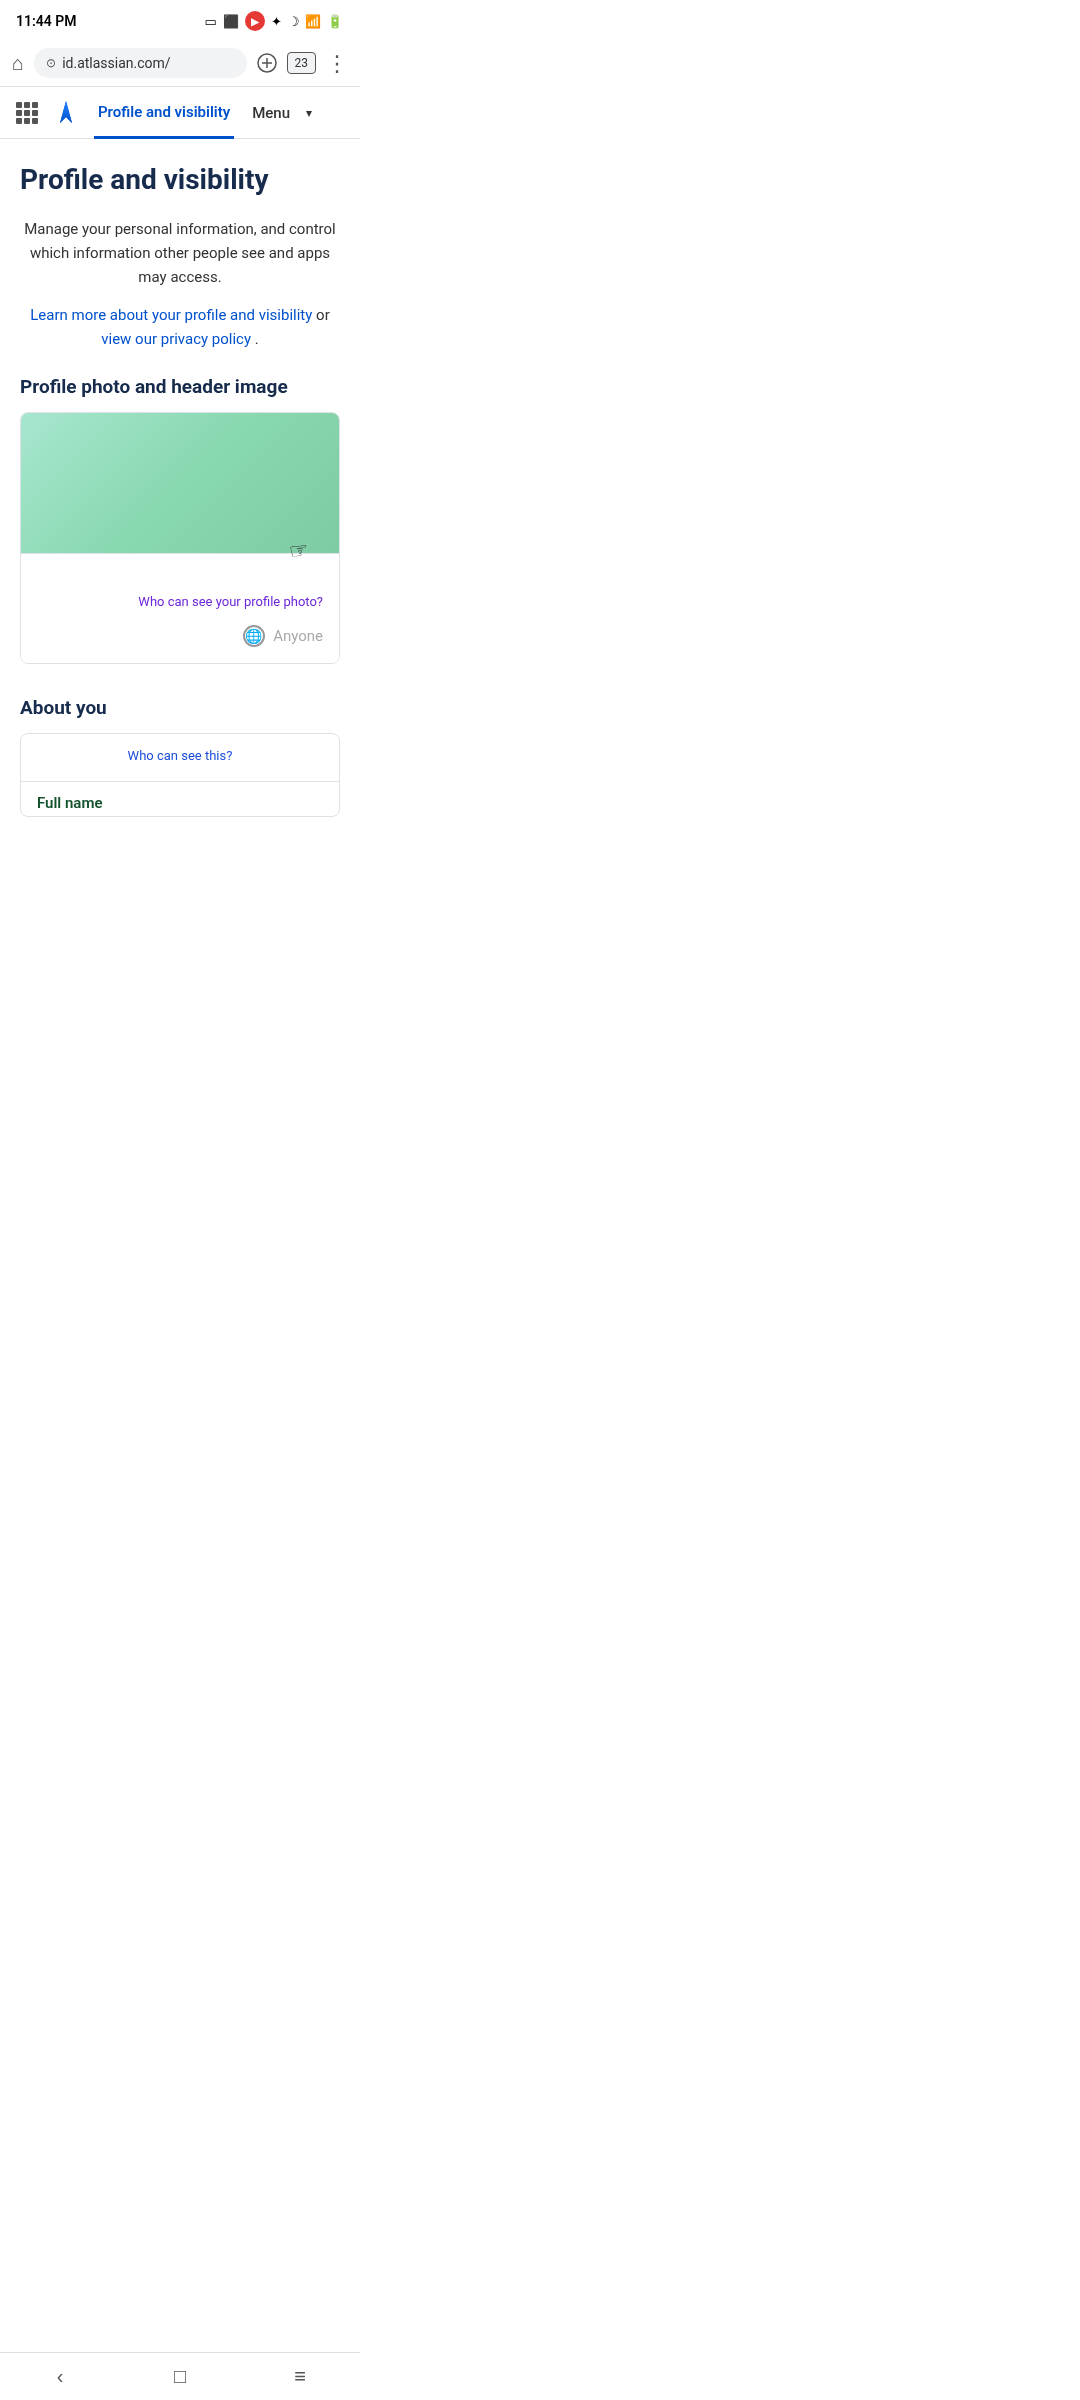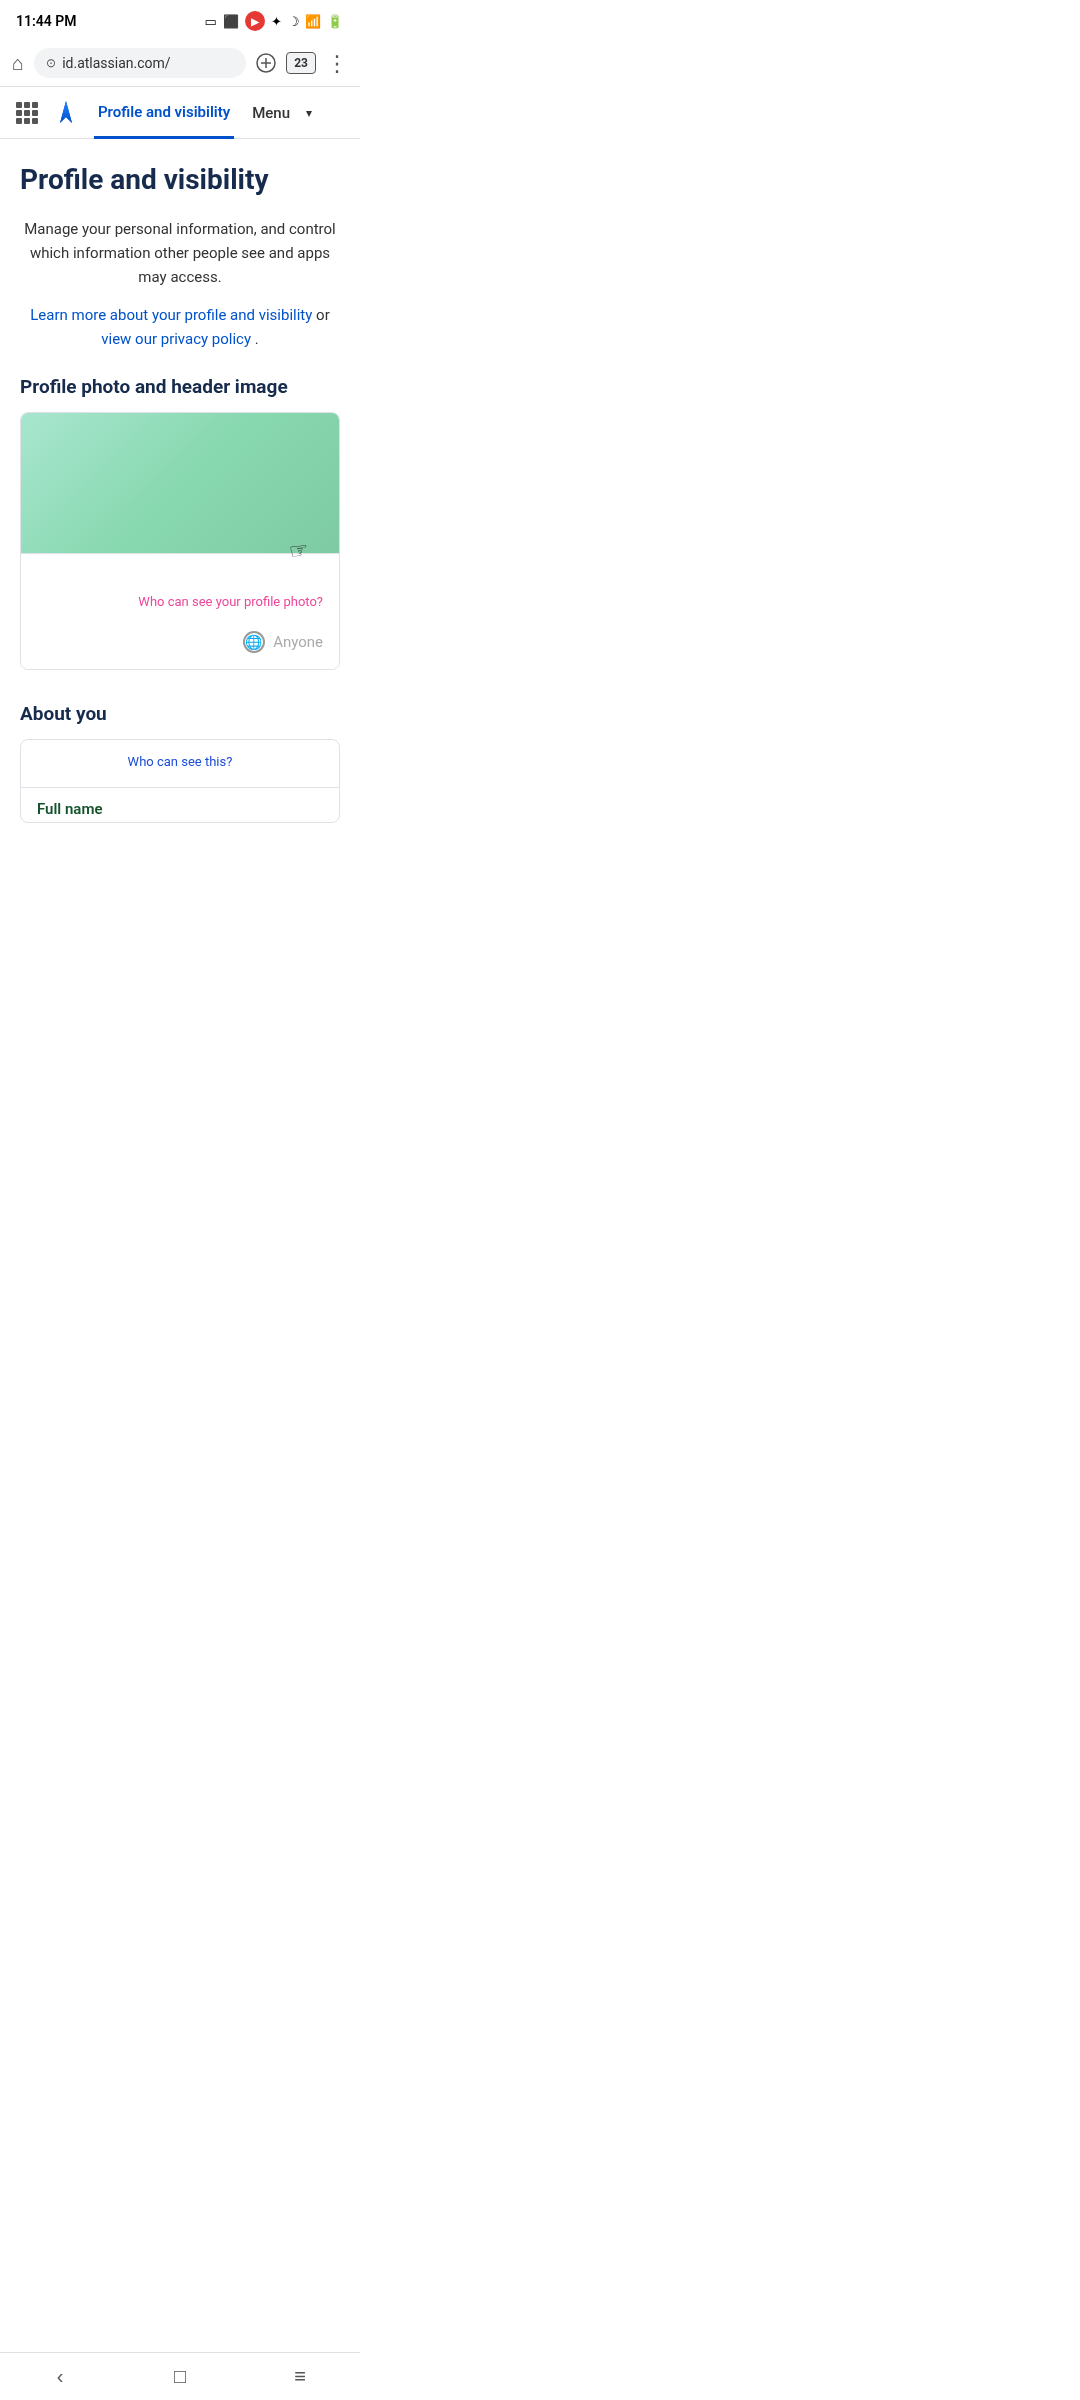--- a/index.html
+++ b/index.html
@@ -94,21 +94,21 @@
       display: flex;
       align-items: center;
       justify-content: center;
     }
 
     .browser-tabs {
       background: #f1f3f4;
       border-radius: 4px;
       padding: 3px 7px;
       font-size: 12px;
-      font-weight: 700;
+      font-weight: 400;
       color: #333;
       border: 1.5px solid #555;
       border-radius: 4px;
     }
 
     
     .nav-bar {
       display: flex;
       align-items: center;
       padding: 0 16px;
@@ -228,23 +228,23 @@
     }
 
     .profile-card-body {
       padding: 40px 16px 16px;
       background: #fff;
       border-top: 1px solid #dfe1e6;
     }
 
     .profile-photo-question {
       font-size: 13px;
-      color: #ec4899;
+      color: #6d28d9;
       text-align: right;
-      margin-bottom: 22px;
+      margin-bottom: 16px;
     }
 
     .profile-visibility-row {
       display: flex;
       align-items: center;
       gap: 8px;
       justify-content: flex-end;
     }
 
     .globe-icon {

